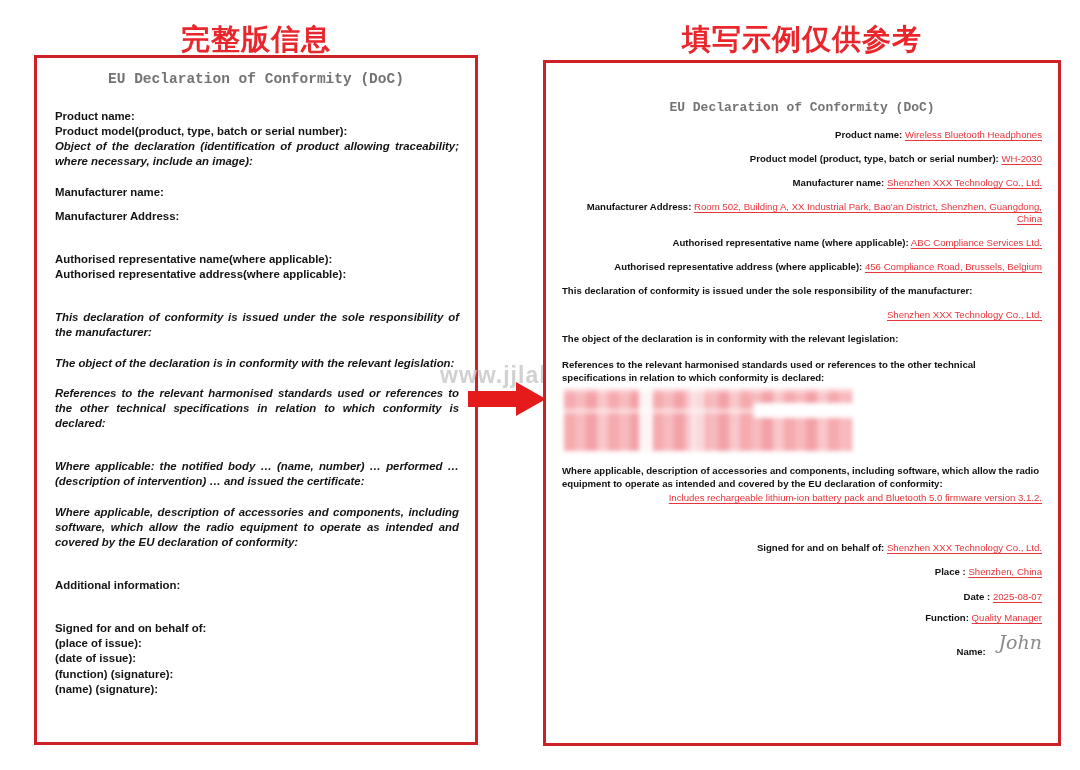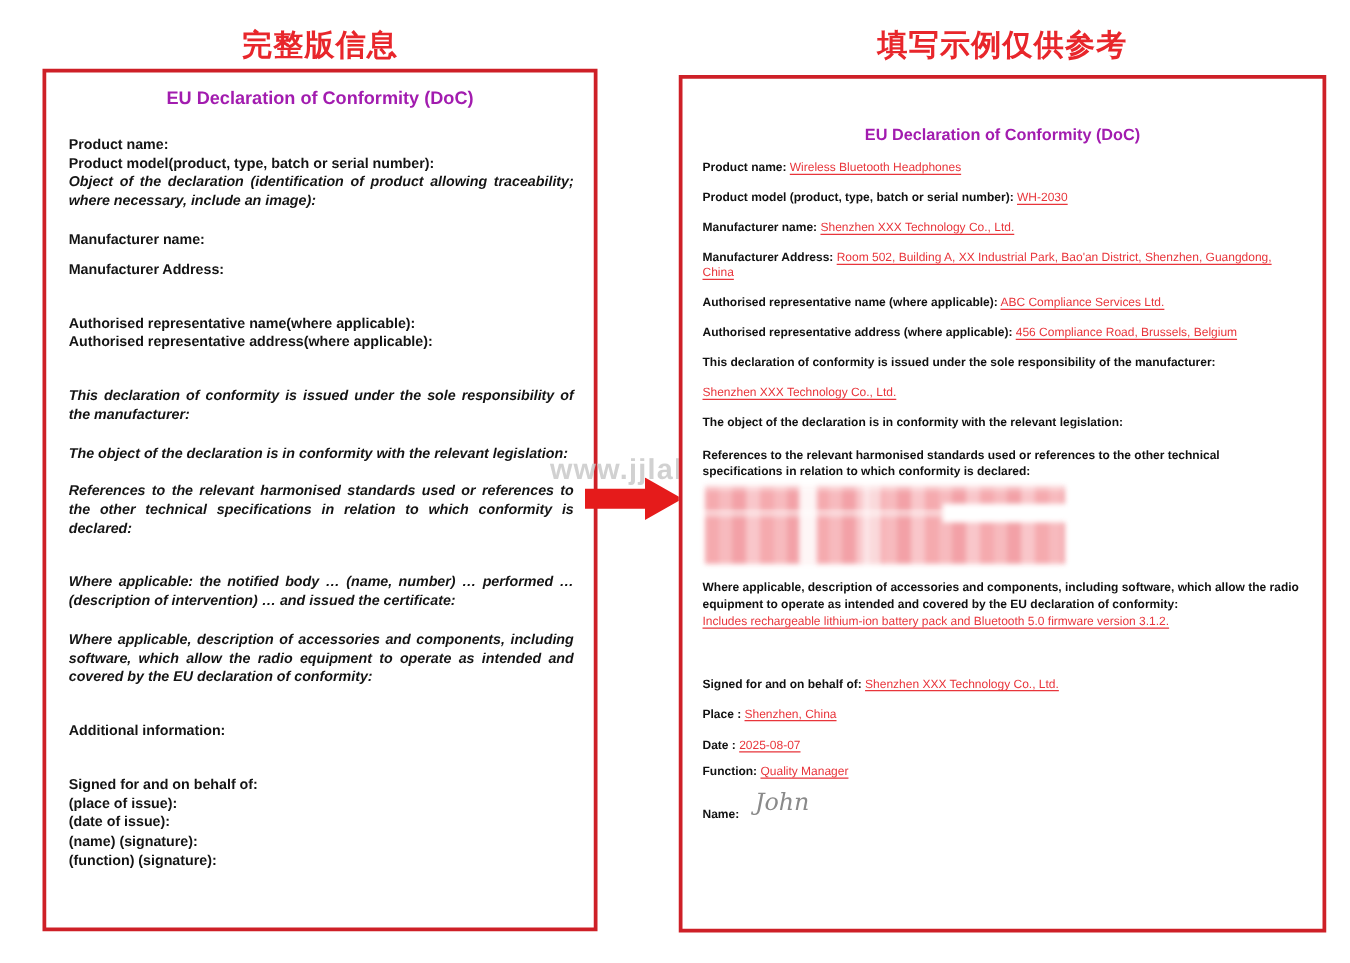--- a/index.html
+++ b/index.html
@@ -8,21 +8,21 @@
     width:1080px;height:770px;
     background:#ffffff;
     font-family:"Liberation Sans","DejaVu Sans",sans-serif;
     position:relative;overflow:hidden;
     -webkit-font-smoothing:antialiased;
   }
 
   
   .panel-heading{
     position:absolute;
-    font-size:24px;
+    font-size:29px;
     font-weight:bold;
     color:#E8262B;
     letter-spacing:1px;
     text-align:center;
     white-space:nowrap;
   }
   #heading-left{ left:34px; top:20px; width:444px; }
   #heading-right{ left:543px; top:20px; width:518px; }
 
   
@@ -32,21 +32,22 @@
     border:3px solid #CE2027;
     box-sizing:border-box;
     overflow:hidden;
   }
   #panel-left{ left:34px; top:55px; width:444px; height:690px; }
   #panel-right{ left:543px; top:60px; width:518px; height:686px; }
 
   .doc-title{
     text-align:center;
     font-weight:bold;
-    color:#a21caf;
+    color:#737373;
+    font-family:Liberation Mono, monospace;
   }
   #panel-left .doc-title{ font-size:14.5px; margin:13px 10px 0 10px; }
   #panel-right .doc-title{ font-size:13px; margin:37px 10px 0 10px; }
 
   
   .left-body{
     padding:0 16px 0 18px;
     font-size:11.4px;
     font-weight:bold;
     color:#141414;
@@ -60,21 +61,21 @@
   .gap-xl{ height:28px; }
 
   
   .right-body{
     padding:0 16px 0 16px;
     margin-top:14px;
     font-size:9.6px;
     color:#111111;
     line-height:1.34;
   }
-  .right-body .row{ margin:0 0 11px 0; }
+  .right-body .row{ margin:0 0 11px 0;text-align:right; }
   .right-body .lbl{ font-weight:bold; color:#111111; }
   .right-body .val{
     color:#E8353B;
     text-decoration:underline;
     text-decoration-color:#E8353B;
     text-underline-offset:1.5px;
     font-weight:normal;
   }
   .right-body .statement{ font-weight:bold; margin:0; }
   .right-body .val-line{
@@ -166,22 +167,22 @@
     <div class="gap-xl"></div>
     <p class="just">Where applicable: the notified body … (name, number) … performed … (description of intervention) … and issued the certificate:</p>
     <div class="gap-m"></div>
     <p class="just">Where applicable, description of accessories and components, including software, which allow the radio equipment to operate as intended and covered by the EU declaration of conformity:</p>
     <div class="gap-xl"></div>
     <p>Additional information:</p>
     <div class="gap-xl"></div>
     <p>Signed for and on behalf of:</p>
     <p>(place of issue):</p>
     <p>(date of issue):</p>
+    <p>(function) (signature):</p>
     <p>(name) (signature):</p>
-    <p>(function) (signature):</p>
   </div>
 </div>
 
 <svg id="flow-arrow" viewBox="0 0 78 34">
   <polygon points="0,9 48,9 48,0 78,17 48,34 48,25 0,25" fill="#E51B1B"></polygon>
 </svg>
 
 <div id="watermark">www.jjlab.com</div>
 
 <div class="doc-panel" id="panel-right">

